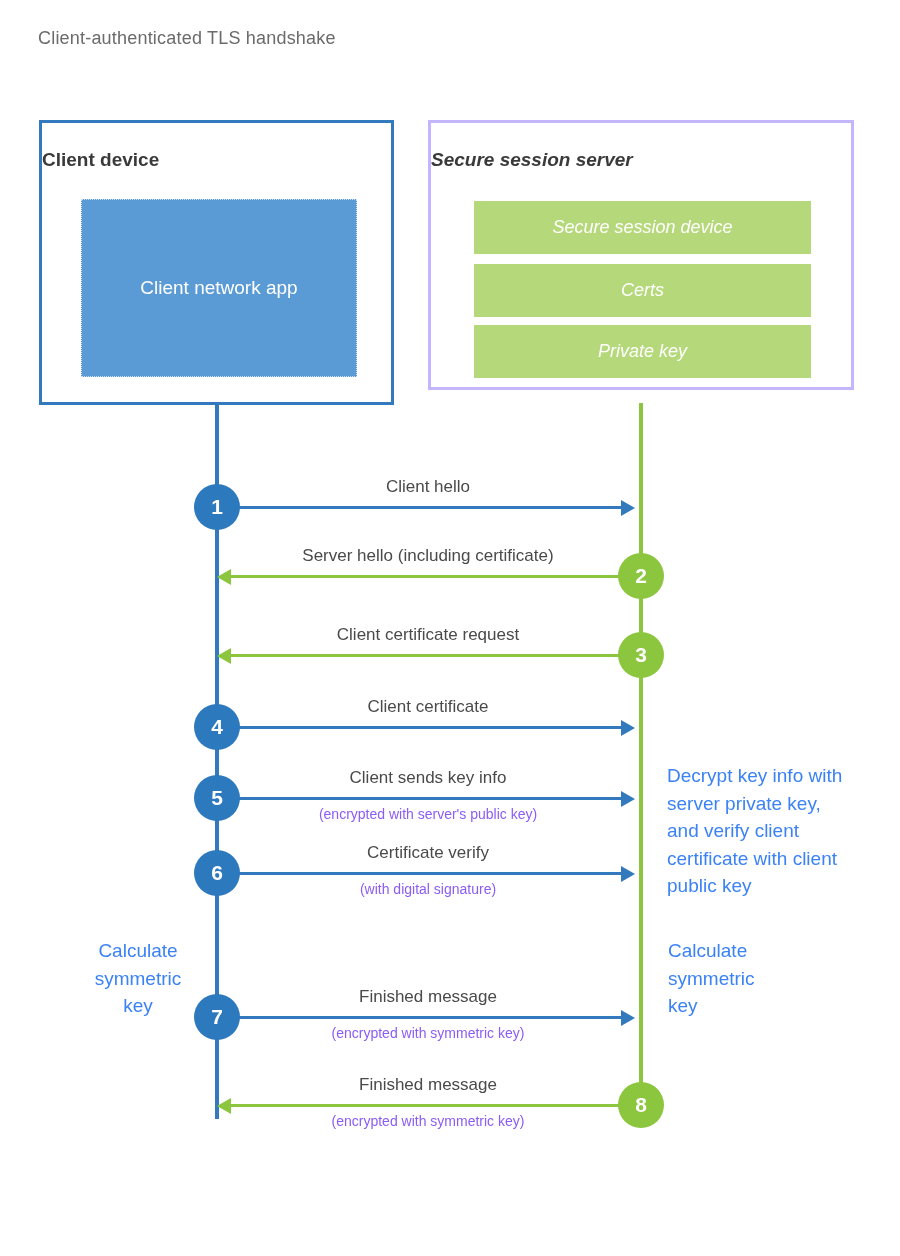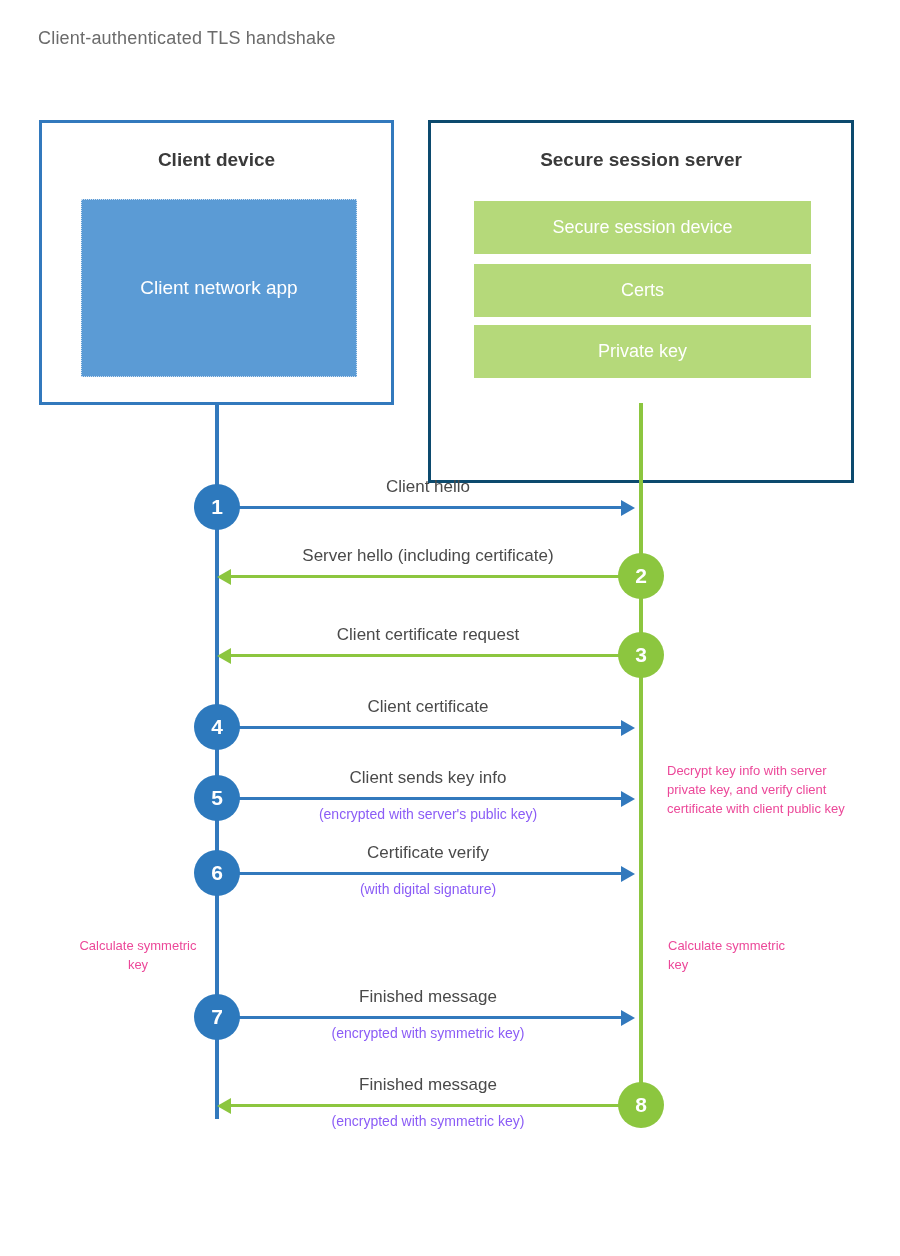--- a/index.html
+++ b/index.html
@@ -42,29 +42,29 @@
     left: 39px;
     top: 120px;
     width: 355px;
     height: 285px;
     border: 3px solid #3279bd;
   }
   #server-box {
     left: 428px;
     top: 120px;
     width: 426px;
-    height: 363px;
-    border: 3px solid #0c4a6e;
+    height: 270px;
+    border: 3px solid #c4b5fd;
+    font-style: italic;
   }
   .party-title {
     position: absolute;
     left: 0;
     right: 0;
     top: 26px;
-    text-align: center;
     font-size: 19px;
     font-weight: bold;
     color: #3a3a3a;
   }
 
   
   #client-app {
     position: absolute;
     left: 39px;
     top: 76px;
@@ -189,22 +189,22 @@
     font-size: 14px;
     white-space: nowrap;
     top: 8px;
     left: 230px;
     width: 396px;
   }
 
   
   .side-note {
     position: absolute;
-    color: #ec4899;
-    font-size: 13px;
+    color: #3b82f6;
+    font-size: 19px;
     line-height: 1.45;
     white-space: pre-line;
   }
   #note-server-decrypt {
     left: 667px;
     top: 762px;
     width: 180px;
     text-align: left;
   }
   #note-client-symkey {

